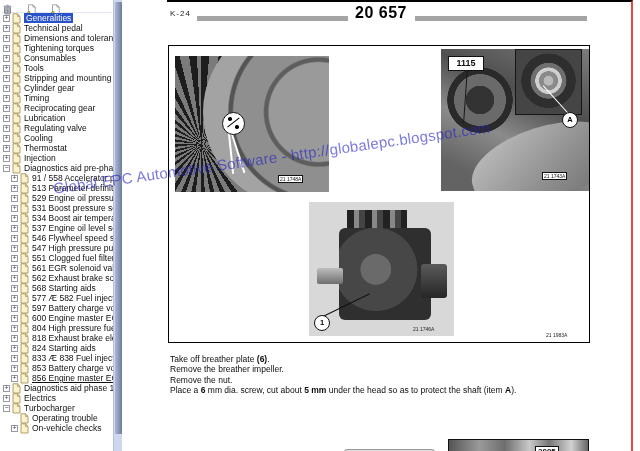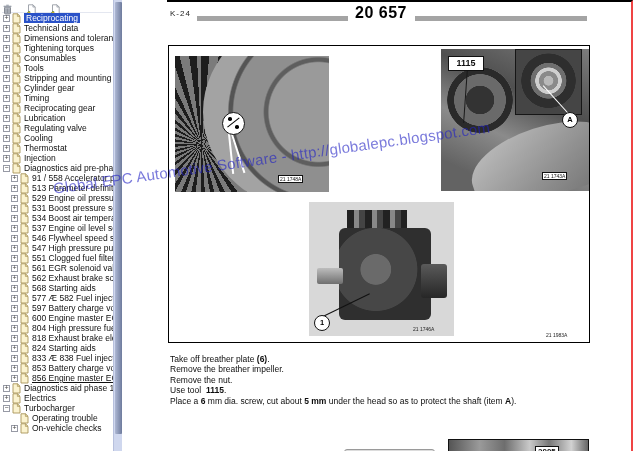--- a/index.html
+++ b/index.html
@@ -124,29 +124,29 @@
           </svg>
       </span>
     </div>
     <div id="tree">
         <div class="trow lvl0">
           <span class="ebox">+</span>
           <span class="ticon"><svg width="9" height="11" viewBox="0 0 9 11">
               <path d="M1 0.8h4.4L8 3.4V10H1z" fill="#fbf3cf" stroke="#a8945a" stroke-width="0.9"></path>
               <path d="M5.4 0.8L8 3.4H5.4z" fill="#eee2ae" stroke="#a8945a" stroke-width="0.7"></path>
             </svg></span>
-          <span class="tlabel sel">Reciprocating</span>
-        </div>
-        <div class="trow lvl0">
-          <span class="ebox">+</span>
-          <span class="ticon"><svg width="9" height="11" viewBox="0 0 9 11">
-              <path d="M1 0.8h4.4L8 3.4V10H1z" fill="#fbf3cf" stroke="#a8945a" stroke-width="0.9"></path>
-              <path d="M5.4 0.8L8 3.4H5.4z" fill="#eee2ae" stroke="#a8945a" stroke-width="0.7"></path>
-            </svg></span>
-          <span class="tlabel">Technical data</span>
+          <span class="tlabel sel">Generalities</span>
+        </div>
+        <div class="trow lvl0">
+          <span class="ebox">+</span>
+          <span class="ticon"><svg width="9" height="11" viewBox="0 0 9 11">
+              <path d="M1 0.8h4.4L8 3.4V10H1z" fill="#fbf3cf" stroke="#a8945a" stroke-width="0.9"></path>
+              <path d="M5.4 0.8L8 3.4H5.4z" fill="#eee2ae" stroke="#a8945a" stroke-width="0.7"></path>
+            </svg></span>
+          <span class="tlabel">Technical pedal</span>
         </div>
         <div class="trow lvl0">
           <span class="ebox">+</span>
           <span class="ticon"><svg width="9" height="11" viewBox="0 0 9 11">
               <path d="M1 0.8h4.4L8 3.4V10H1z" fill="#fbf3cf" stroke="#a8945a" stroke-width="0.9"></path>
               <path d="M5.4 0.8L8 3.4H5.4z" fill="#eee2ae" stroke="#a8945a" stroke-width="0.7"></path>
             </svg></span>
           <span class="tlabel">Dimensions and tolerances</span>
         </div>
         <div class="trow lvl0">
@@ -509,21 +509,20 @@
         <span class="figtext" style="left:104px;top:124px;">21 1746A</span>
       </div>
 
       <span class="figtext" style="left:377px;top:286px;">21 1983A</span>
     </div>
 
     <div id="instructions">
         <div class="iline"><span>Take off breather plate </span><b>(6)</b><span>.</span></div>
         <div class="iline"><span>Remove the breather impeller.</span></div>
         <div class="iline"><span>Remove the nut.</span></div>
-        <div class="iline"><span>Use tool&nbsp; </span><b>1115</b><span>.</span></div>
         <div class="iline"><span>Place a </span><b>6</b><span> mm dia. screw, cut about </span><b>5 mm</b><span> under the head so as to protect the shaft (item </span><b>A</b><span>).</span></div>
       </div>
 
     <div id="partial-fig">
       <span class="figlabel">2005</span>
     </div>
     <div id="partial-gray-box"></div>
   </div>
 
   <div id="watermark">Global EPC Automotive Software - http://globalepc.blogspot.com</div>

